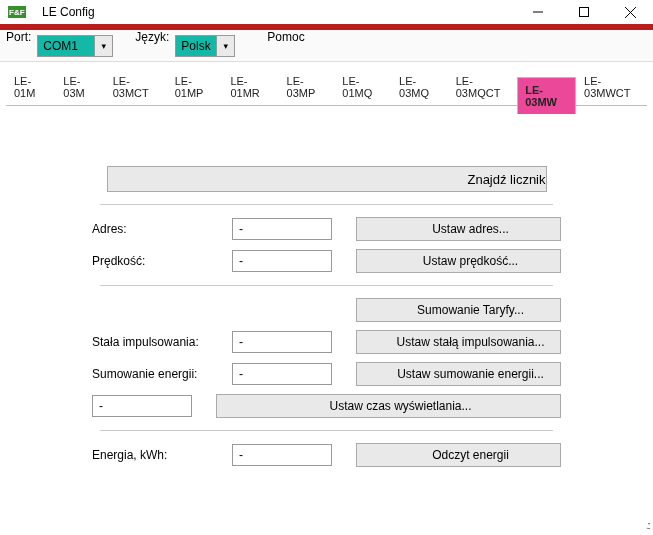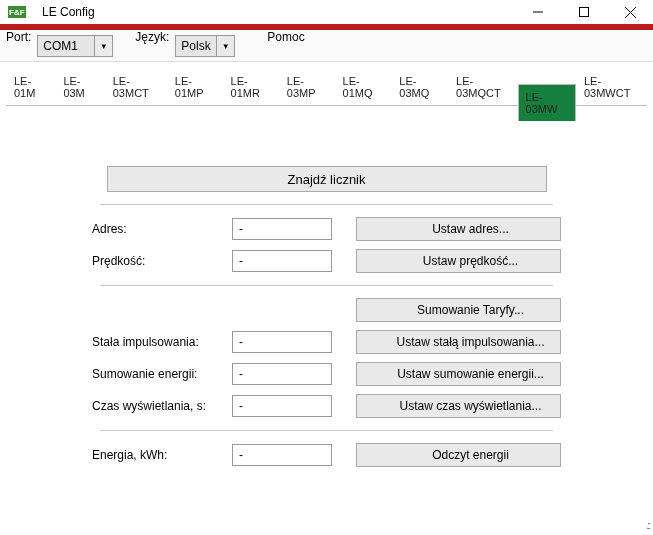--- a/index.html
+++ b/index.html
@@ -8,32 +8,32 @@
 .titlebar { height: 30px; display: flex; align-items: center; padding: 0 0 0 8px; background: #fff; border-bottom: 6px solid #b91c1c; }
 .titlebar .logo { width: 18px; height: 14px; margin-right: 6px; display: inline-flex; align-items: center; }
 .titlebar .title { font-size: 12px; margin-left: 10px; }
 .titlebar .spacer { flex: 1; }
 .winbtn { width: 46px; height: 30px; display: flex; align-items: center; justify-content: center; font-size: 14px; }
 .winbtn.close { font-size: 16px; }
 
 .toolbar { height: 32px; display: flex; padding: 0 6px; gap: 6px; border-bottom: 1px solid #ddd; background: #fafafa; }
 .toolbar .lbl { font-size: 12px; }
 .combo { position: relative; display: inline-flex; align-items: center; }
-.combo input { height: 22px; border: 1px solid #999; padding: 0 5px; font-size: 12px; width: 58px; background: #e5e5e5; }
+.combo input { height: 22px; border: 1px solid #999; padding: 0 5px; font-size: 12px; width: 58px; background: #14b8a6; }
 .combo.lang input { width: 42px; }
 .combo .arrow { width: 18px; height: 22px; border: 1px solid #999; border-left: none; background: #eaeaea; display: flex; align-items: center; justify-content: center; font-size: 9px; }
 
 .tabs { display: flex; padding: 6px 6px 0 6px; align-items: center; }
 .tab { padding: 6px 7px; font-size: 11px; border: 1px solid transparent; border-bottom: none; color: #222; cursor: default; }
-.tab.active { border-color: #bbb; background: #15803d; position: relative; top: 16px; }
+.tab.active { border-color: #bbb; background: #ec4899; position: relative; top: 9px; font-weight: bold; }
 .tabstrip-border { border-bottom: 1px solid #bbb; margin: 0 6px; }
 
 .panel { padding: 20px 60px 10px 60px; }
 
-.wide-btn { width: 440px; height: 26px; margin: 40px auto 10px auto; display: block; background: #e9e9e9; border: 1px solid #aaa; font-size: 13px; }
+.wide-btn { width: 440px; height: 26px; margin: 40px auto 10px auto; display: block; background: #e9e9e9; border: 1px solid #aaa; font-size: 13px; text-align: right; }
 
 .sep { border: none; border-top: 1px solid #ccc; margin: 12px 40px; }
 
 .row { display: flex; align-items: center; margin: 8px 32px; gap: 10px; }
 .row .fld-label { width: 130px; font-size: 12px; }
 .row .val { width: 100px; height: 22px; border: 1px solid #999; padding: 0 6px; font-size: 12px; }
 .row .gap { width: 4px; }
 .row .act-btn { flex: 1; height: 24px; background: #e9e9e9; border: 1px solid #aaa; font-size: 12px; padding-left: 24px; }
 .row.nopre .fld-label, .row.nopre .val, .row.nopre .gap { visibility: hidden; }
 .row.nopre .val { border: none; }
@@ -138,21 +138,20 @@
   </div>
 
   <div class="row">
     <span class="fld-label">Sumowanie energii:</span>
     <input class="val" value="-" style="">
     <span class="gap"></span>
     <button class="act-btn">Ustaw sumowanie energii...</button>
   </div>
 
   <div class="row">
-    <span class="fld-label">Czas wyświetlania, s:</span>
     <input class="val" value="-" style="">
     <span class="gap"></span>
     <button class="act-btn">Ustaw czas wyświetlania...</button>
   </div>
 
   <hr class="sep">
 
   <div class="row">
     <span class="fld-label">Energia, kWh:</span>
     <input class="val" value="-" style="">

